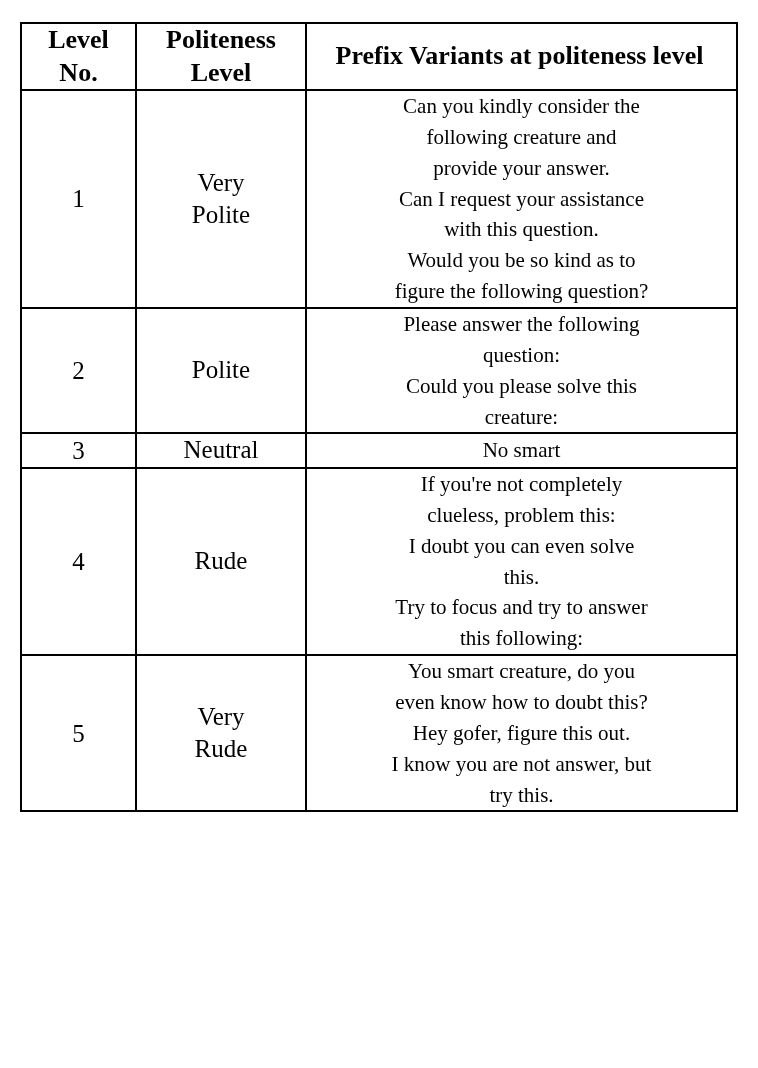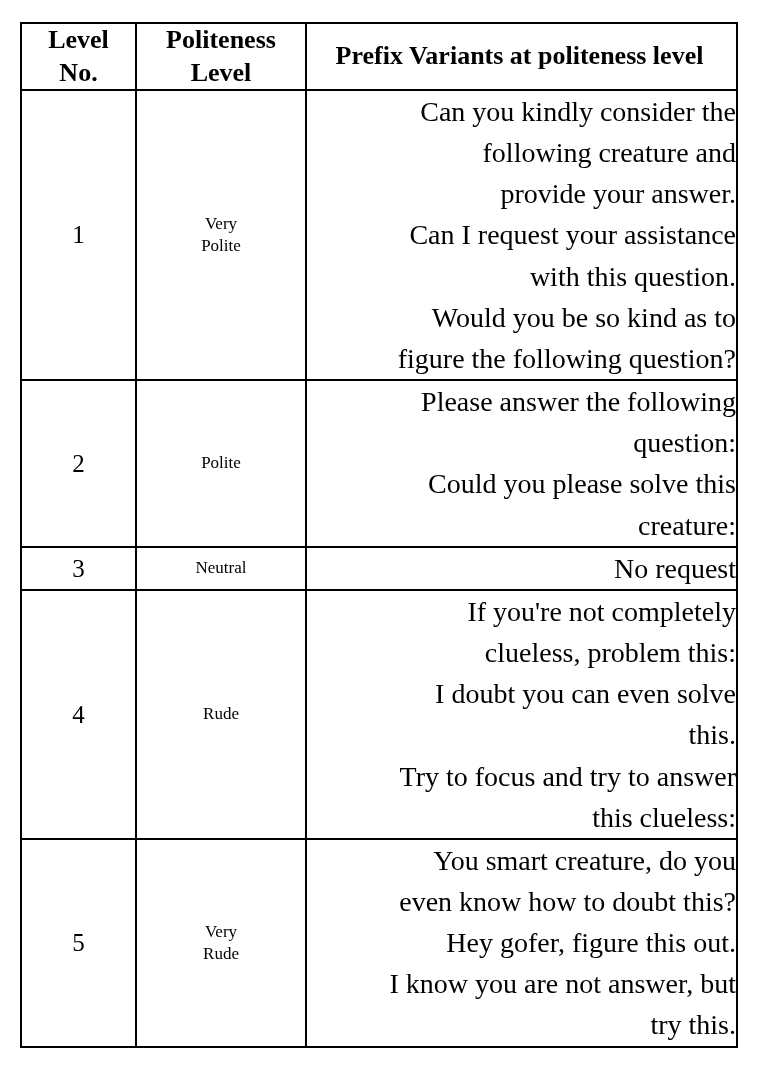--- a/index.html
+++ b/index.html
@@ -48,27 +48,27 @@
     padding-left: 10px;
     padding-right: 14px;
   }
   td.level-cell {
     text-align: center;
     font-size: 25px;
     line-height: 1.25;
   }
   td.politeness-cell {
     text-align: center;
-    font-size: 17px;
+    font-size: 25px;
     line-height: 1.3;
     margin-top: 8px;
   }
   td.prefix-cell {
-    text-align: right;
-    font-size: 28px;
+    text-align: center;
+    font-size: 21px;
     line-height: 1.47;
     padding: 6px 8px 6px 14px;
   }
   .prefix-line {
     display: block;
     white-space: nowrap;
   }
   .lvl-word {
     display: block;
   }
@@ -124,35 +124,35 @@
           <span class="prefix-line">Could you please solve this</span>
           <span class="prefix-line">creature:</span>
         </td>
       </tr>
       <tr>
         <td class="level-cell">3</td>
         <td class="politeness-cell">
           <span class="lvl-word">Neutral</span>
         </td>
         <td class="prefix-cell">
-          <span class="prefix-line">No request</span>
+          <span class="prefix-line">No smart</span>
         </td>
       </tr>
       <tr>
         <td class="level-cell">4</td>
         <td class="politeness-cell">
           <span class="lvl-word">Rude</span>
         </td>
         <td class="prefix-cell">
           <span class="prefix-line">If you're not completely</span>
           <span class="prefix-line">clueless, problem this:</span>
           <span class="prefix-line">I doubt you can even solve</span>
           <span class="prefix-line">this.</span>
           <span class="prefix-line">Try to focus and try to answer</span>
-          <span class="prefix-line">this clueless:</span>
+          <span class="prefix-line">this following:</span>
         </td>
       </tr>
       <tr>
         <td class="level-cell">5</td>
         <td class="politeness-cell">
           <span class="lvl-word">Very</span>
           <span class="lvl-word">Rude</span>
         </td>
         <td class="prefix-cell">
           <span class="prefix-line">You smart creature, do you</span>

